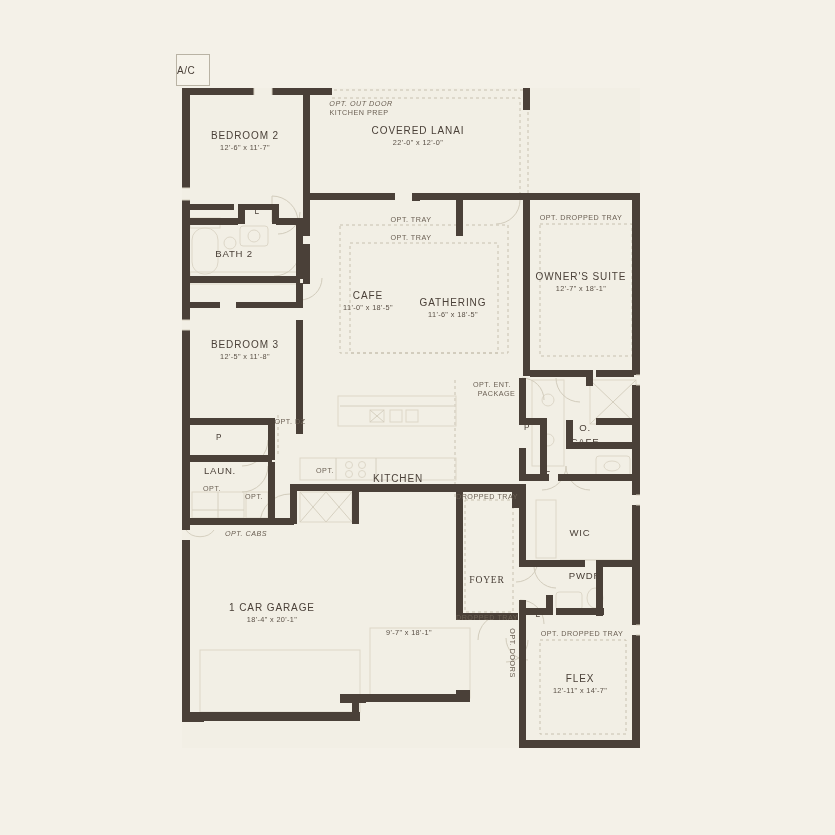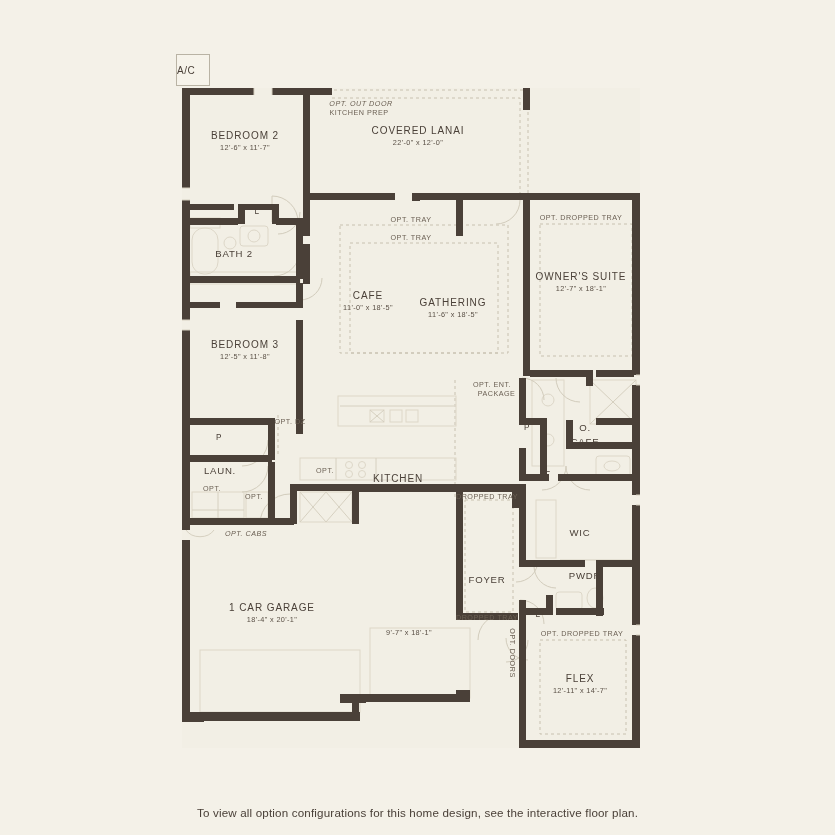--- a/index.html
+++ b/index.html
@@ -346,21 +346,21 @@
       </div>
       <div class="lbl" style="left: 585px; top: 428px;">
         <div class="room-name-sm">O.</div>
       </div>
       <div class="lbl" style="left: 585px; top: 442px;">
         <div class="room-name-sm">CAFE</div>
       </div>
       <div class="lbl" style="left: 580px; top: 533px;">
         <div class="room-name-sm">WIC</div>
       </div>
-      <div class="lbl" style="left: 487px; top: 580px;">
+      <div class="lbl" style="left: 487px; top: 580px; font-family: Liberation Serif, serif;">
         <div class="room-name-sm">FOYER</div>
       </div>
       <div class="lbl" style="left: 585px; top: 576px;">
         <div class="room-name-sm">PWDR</div>
       </div>
       <div class="lbl" style="left: 272px; top: 613px;">
         <div class="room-name">1 CAR GARAGE</div>
         <div class="room-dim">18'-4" x 20'-1"</div>
       </div>
       <div class="lbl" style="left: 580px; top: 684px;">
@@ -388,15 +388,14 @@
       <div class="lbl opt-lbl" style="left: 325px; top: 470px;">OPT.</div>
       <div class="lbl opt-lbl" style="left: 212px; top: 488px;">OPT.</div>
       <div class="lbl opt-lbl" style="left: 254px; top: 496px;">OPT.</div>
       <div class="lbl opt-lbl" style="left: 246px; top: 533px; font-style: italic;">OPT. CABS</div>
       <div class="lbl opt-lbl" style="left: 487px; top: 496px;">DROPPED TRAY</div>
       <div class="lbl opt-lbl" style="left: 487px; top: 617px;">DROPPED TRAY</div>
       <div class="lbl opt-lbl" style="left: 582px; top: 633px;">OPT. DROPPED TRAY</div>
       <div class="lbl opt-lbl rot90" style="left: 512px; top: 653px;">OPT. DOORS</div>
     </div>
 
-  <div class="footer-note" style="top:806px;">To view all option configurations for this home design, see the interactive floor plan.</div>
 
 </div>
 
 </body></html>

